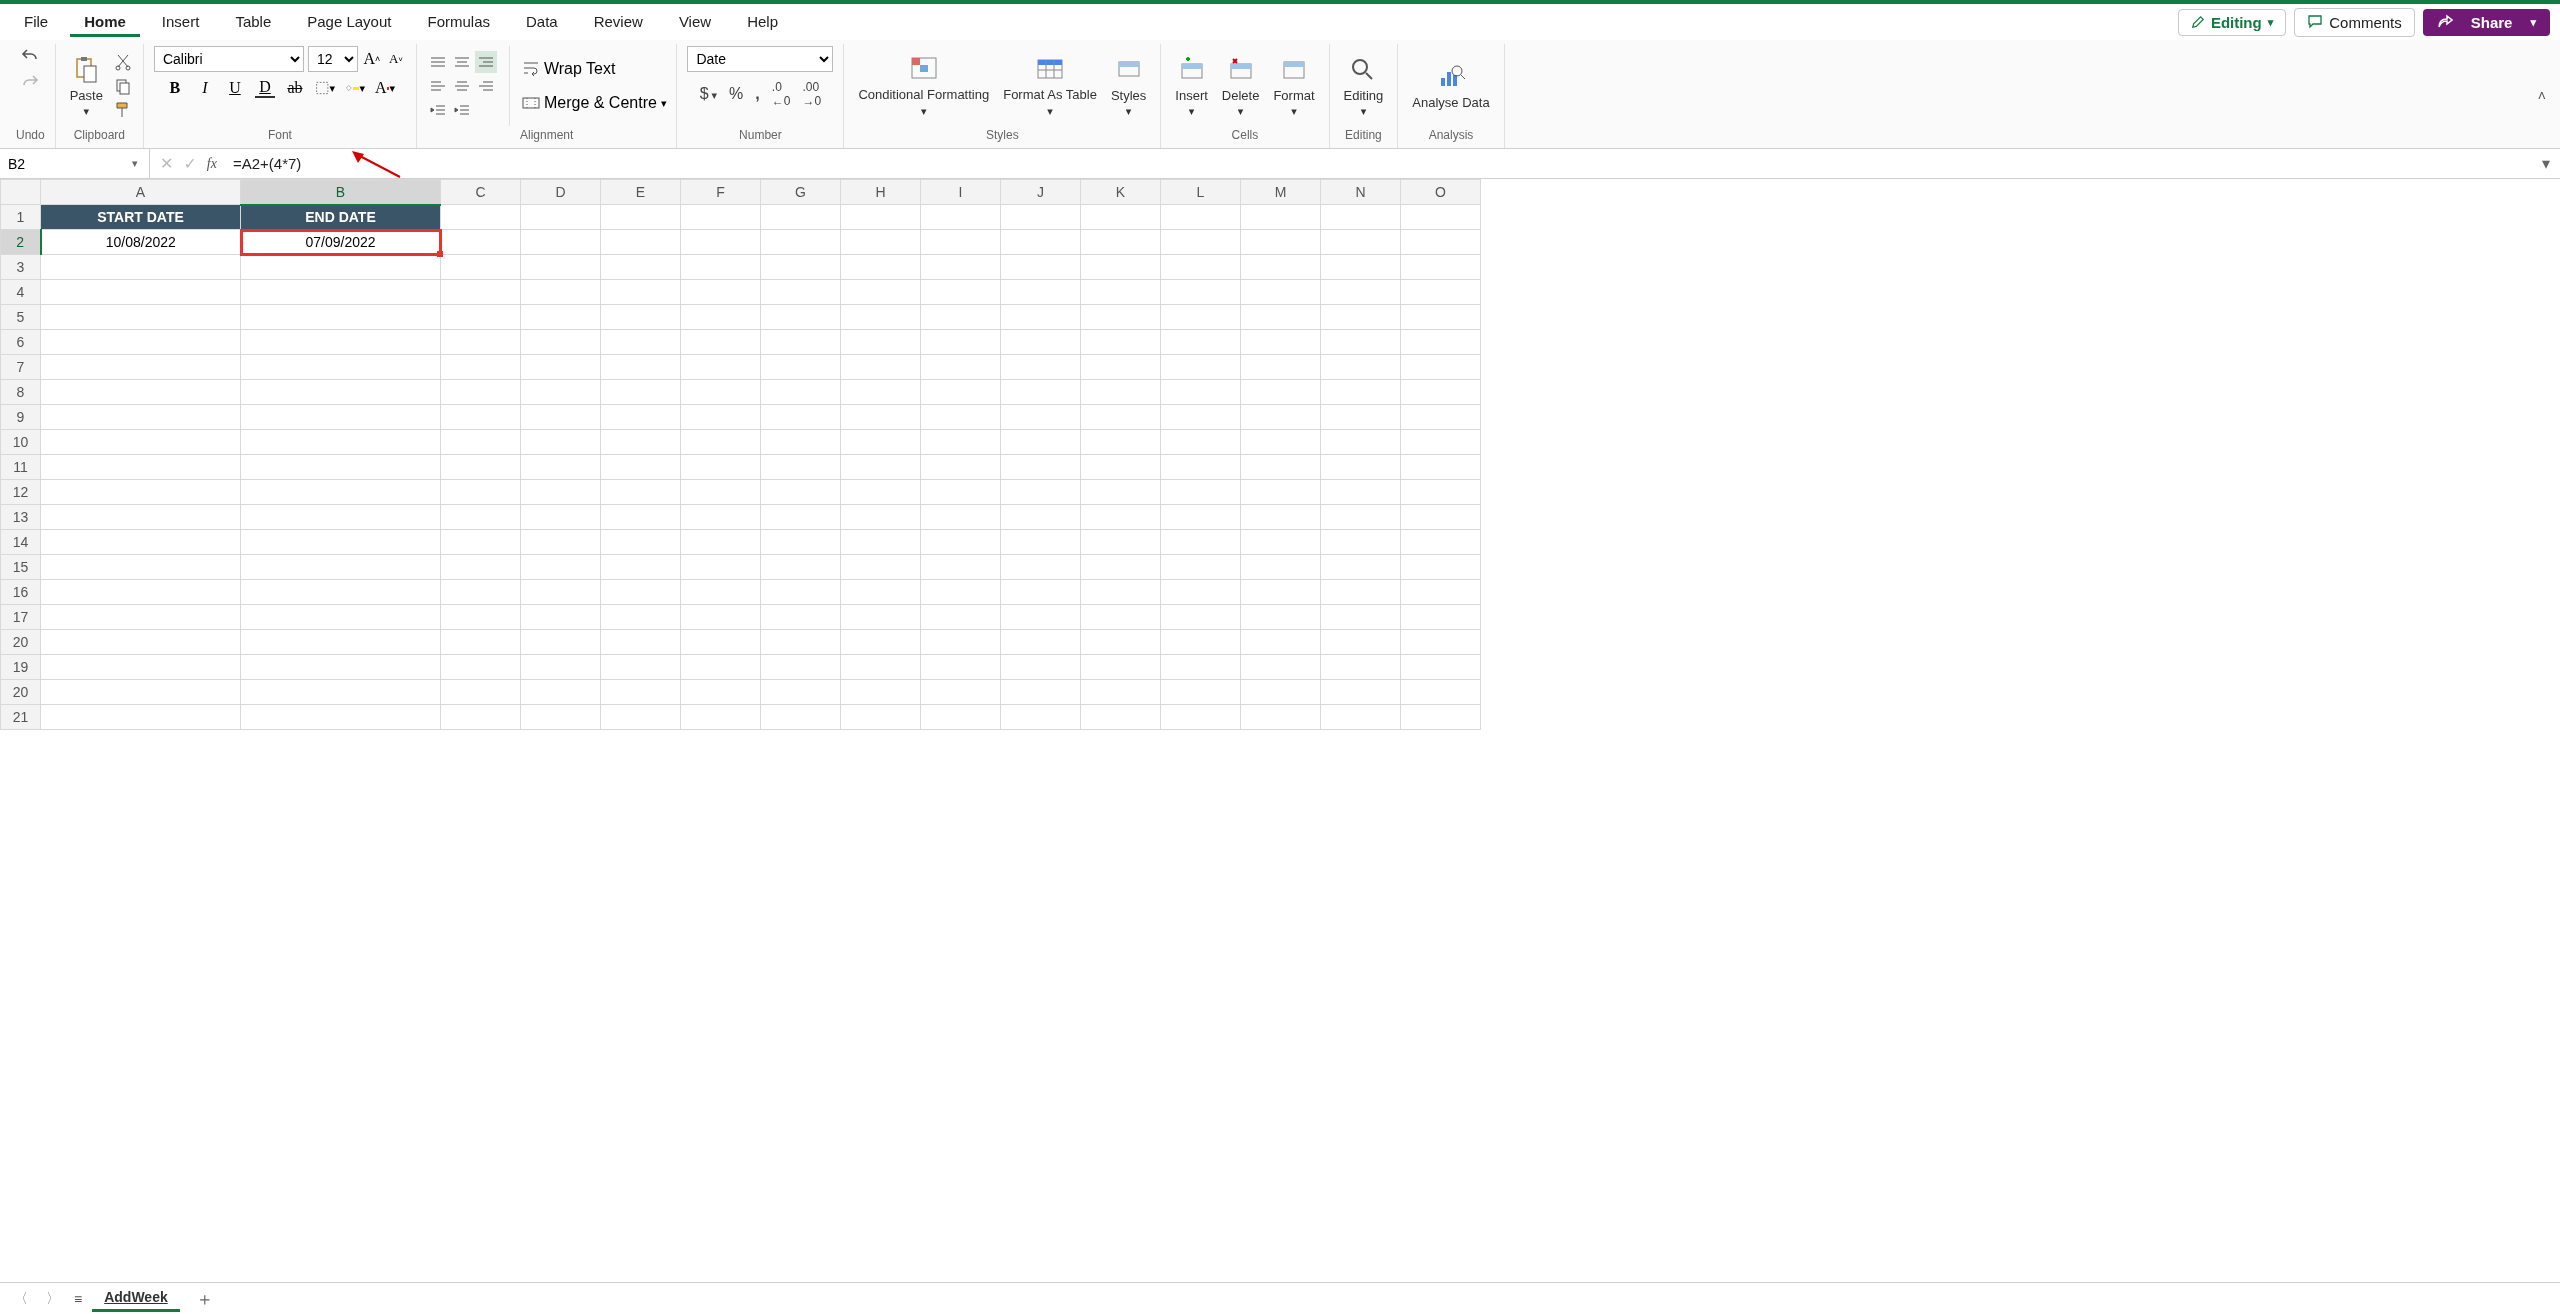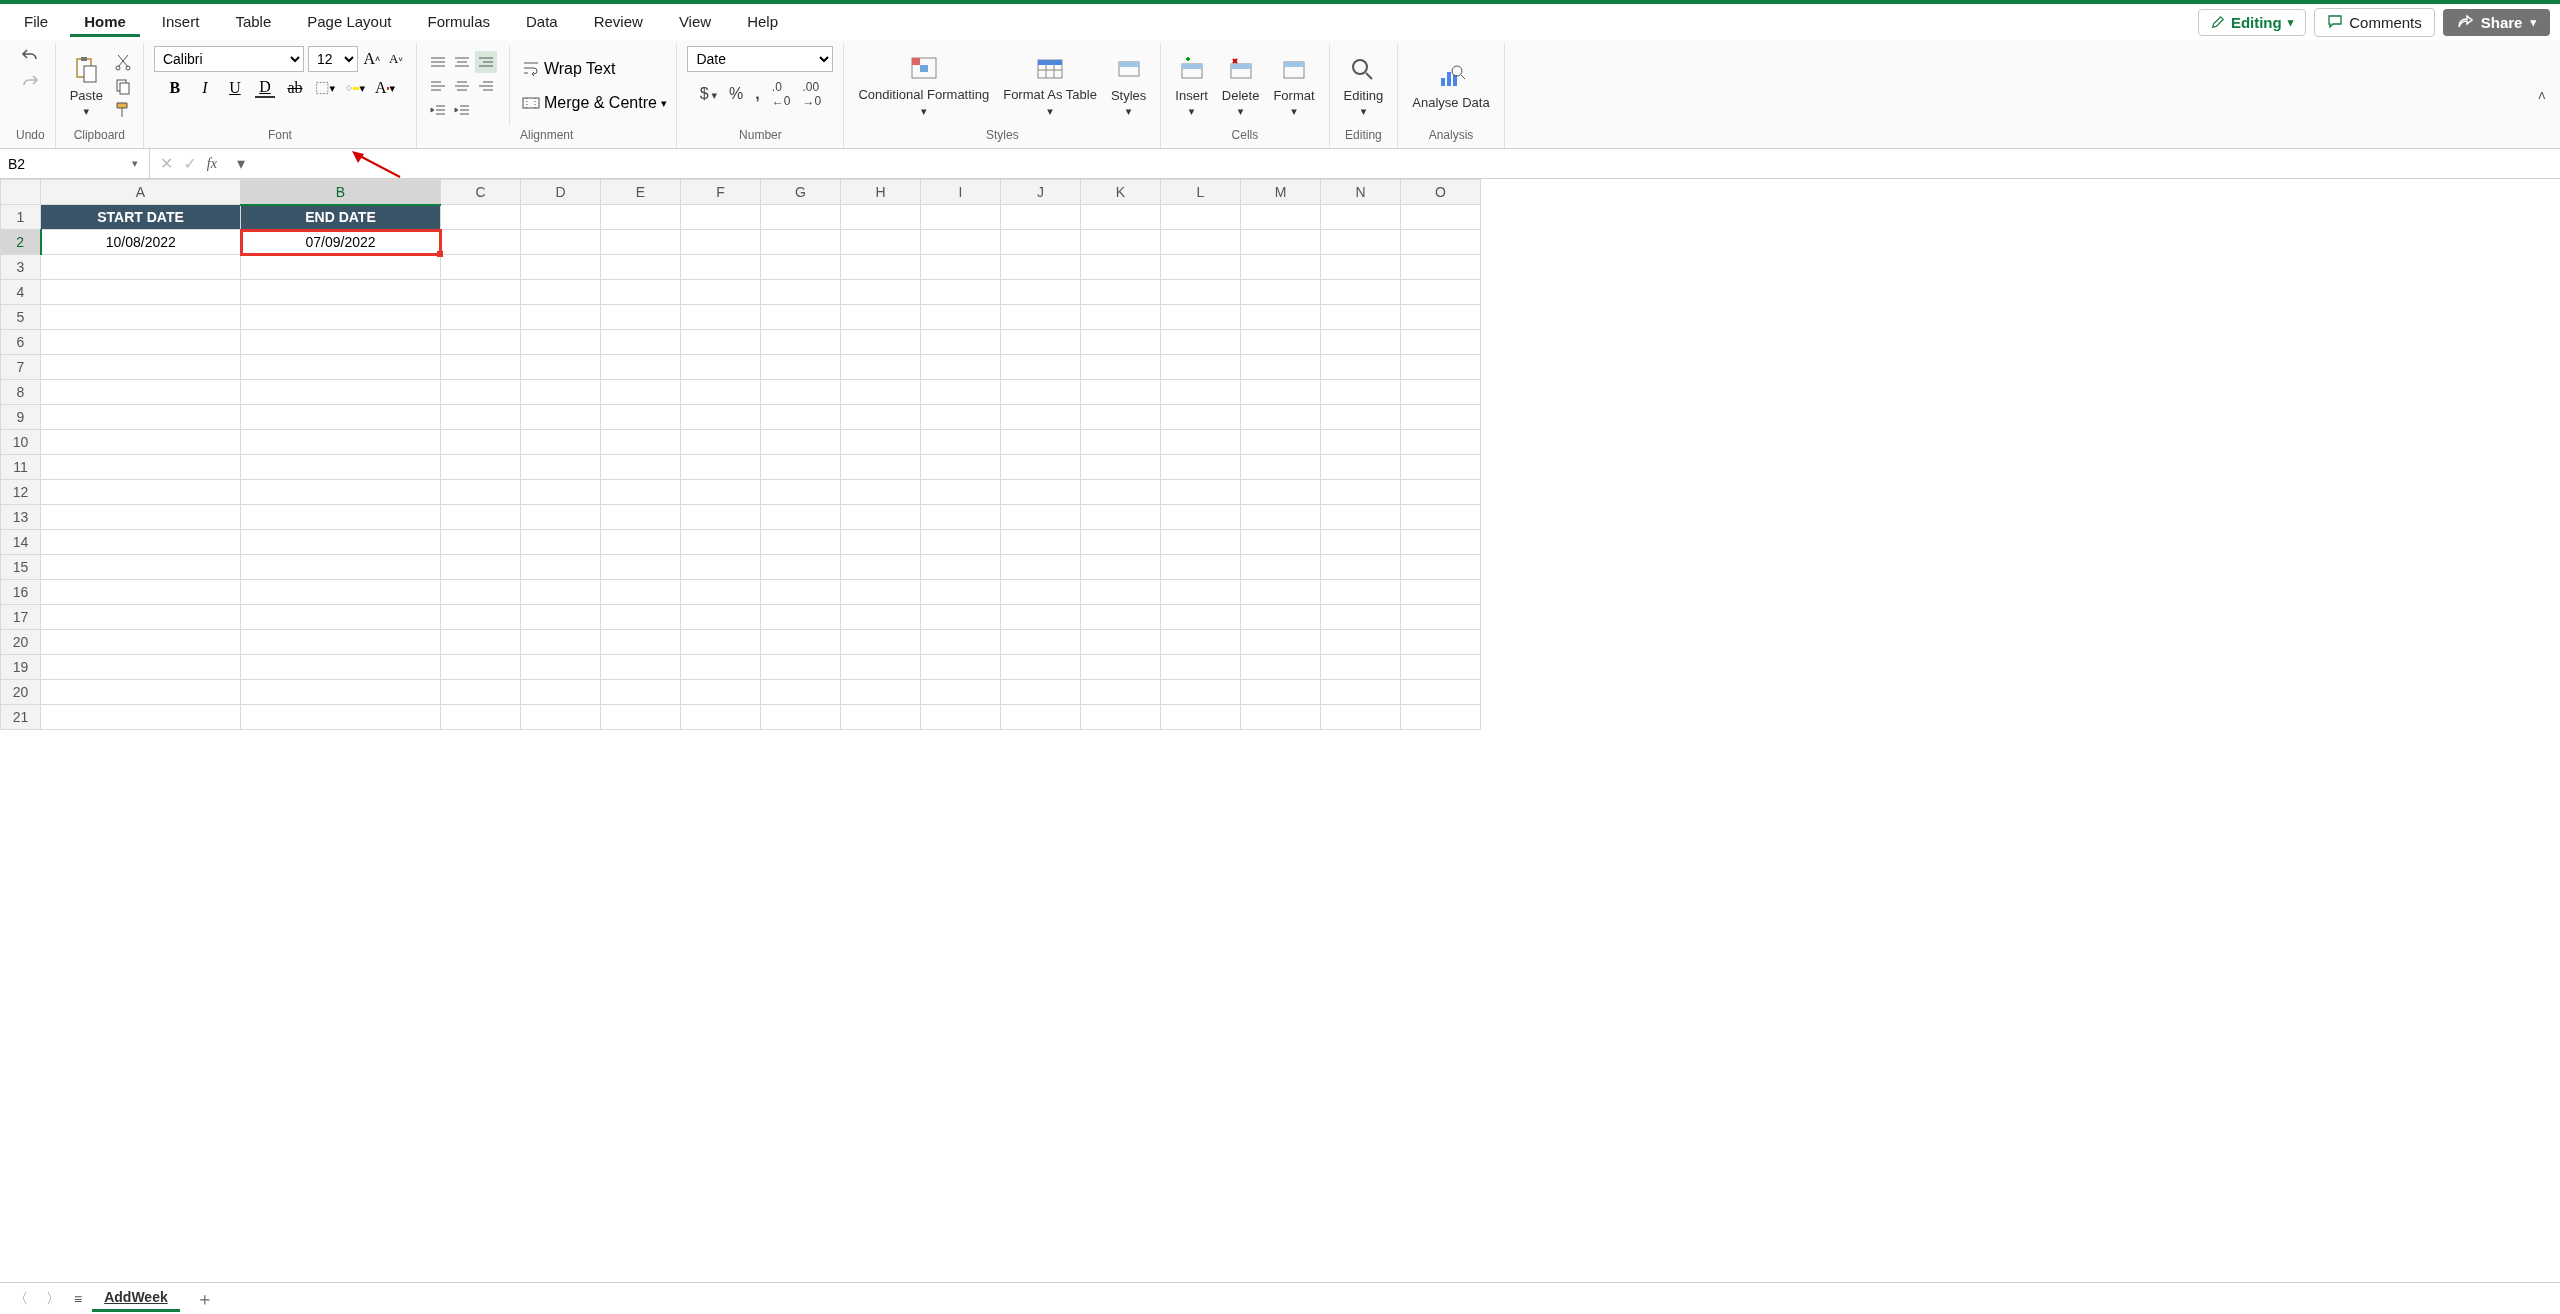--- a/index.html
+++ b/index.html
@@ -10,21 +10,21 @@
 .topline { height:4px; background:#107c41; }
 
 
 .tabstrip { display:flex; align-items:center; height:36px; padding:0 10px; gap:8px; }
 .tabstrip .tab { padding:6px 14px 4px; font-size:15px; color:#222; cursor:pointer; border-bottom:3px solid transparent; }
 .tabstrip .tab.active { font-weight:600; border-bottom:3px solid #107c41; }
 .tabstrip .spacer { flex:1; }
 .editing-btn { border:1px solid #c8c8c8; border-radius:4px; padding:4px 12px; display:flex; align-items:center; gap:6px; font-size:15px; color:#107c41; font-weight:600; cursor:pointer; }
 .editing-btn .pen { width:14px; height:14px; }
 .comments-btn { border:1px solid #c8c8c8; border-radius:4px; padding:5px 12px; display:flex; align-items:center; gap:6px; font-size:15px; color:#222; cursor:pointer; }
-.share-btn { background:#737373; color:#fff; border-radius:4px; padding:5px 14px; display:flex; align-items:center; gap:8px; font-size:15px; font-weight:600; cursor:pointer; }
+.share-btn { background:#701a75; color:#fff; border-radius:4px; padding:5px 14px; display:flex; align-items:center; gap:18px; font-size:15px; font-weight:600; cursor:pointer; }
 .chev { font-size:11px; }
 
 
 .ribbon { display:flex; align-items:stretch; border-bottom:1px solid #d0d0d0; background:#fafafa; padding:4px 6px 0; }
 .rgroup { display:flex; flex-direction:column; align-items:center; padding:2px 10px 2px; border-right:1px solid #e0e0e0; }
 .rgroup:last-child { border-right:none; }
 .rgroup .body { display:flex; align-items:center; gap:6px; height:80px; }
 .rgroup .label { font-size:12px; color:#666; padding:2px 0 4px; }
 .ibox { display:flex; flex-direction:column; align-items:center; justify-content:center; gap:2px; font-size:13px; color:#333; cursor:pointer; padding:2px 4px; }
 .ibox svg { display:block; }
@@ -392,20 +392,21 @@
   <div class="fbar">
     <div class="namebox">
       <input value="B2" style="">
       <span class="dd">▾</span>
     </div>
     <div class="fx-sec">
       <span style="color:#bbb">✕</span>
       <span style="color:#bbb">✓</span>
       <span class="fx">fx</span>
     </div>
+    <div class="formula">=A2+(4*7)</div>
 
     <svg class="arrow-ann" width="50" height="28">
       <line x1="48" y1="26" x2="6" y2="4" stroke="#d40000" stroke-width="2"></line>
       <polygon points="0,0 12,3 6,12" fill="#d40000"></polygon>
     </svg>
     <div class="expand">▾</div>
   </div>
 
   <div class="gridwrap">
     <table class="grid" id="grid">

